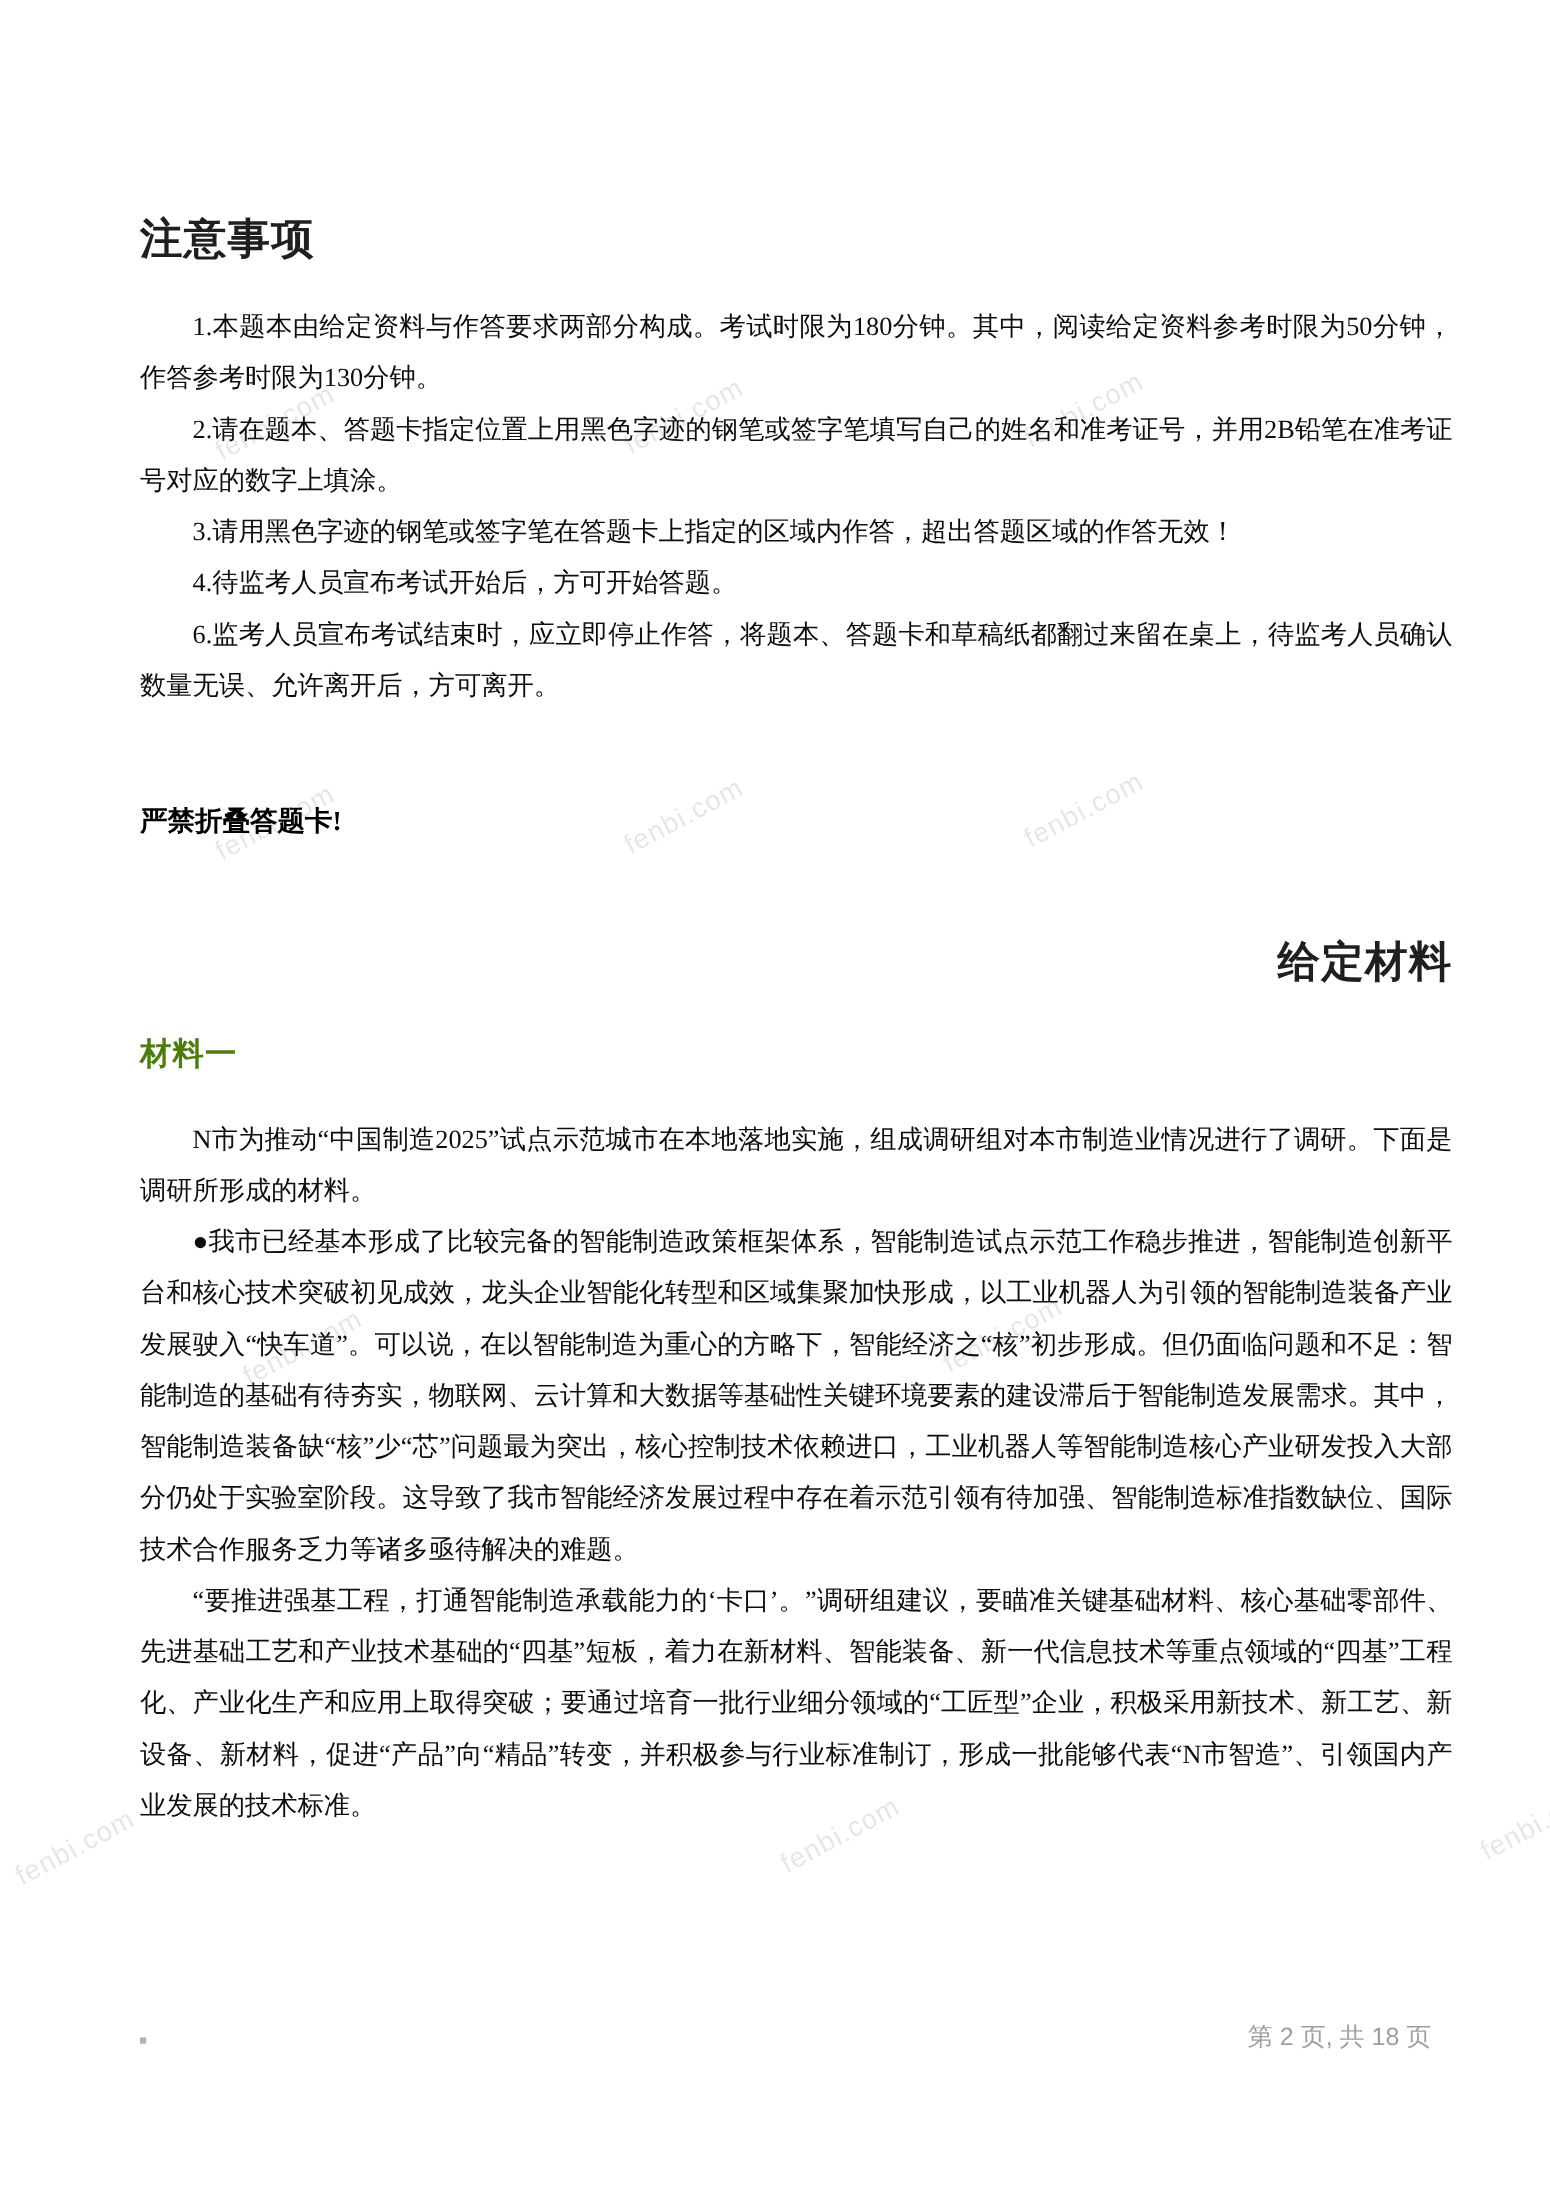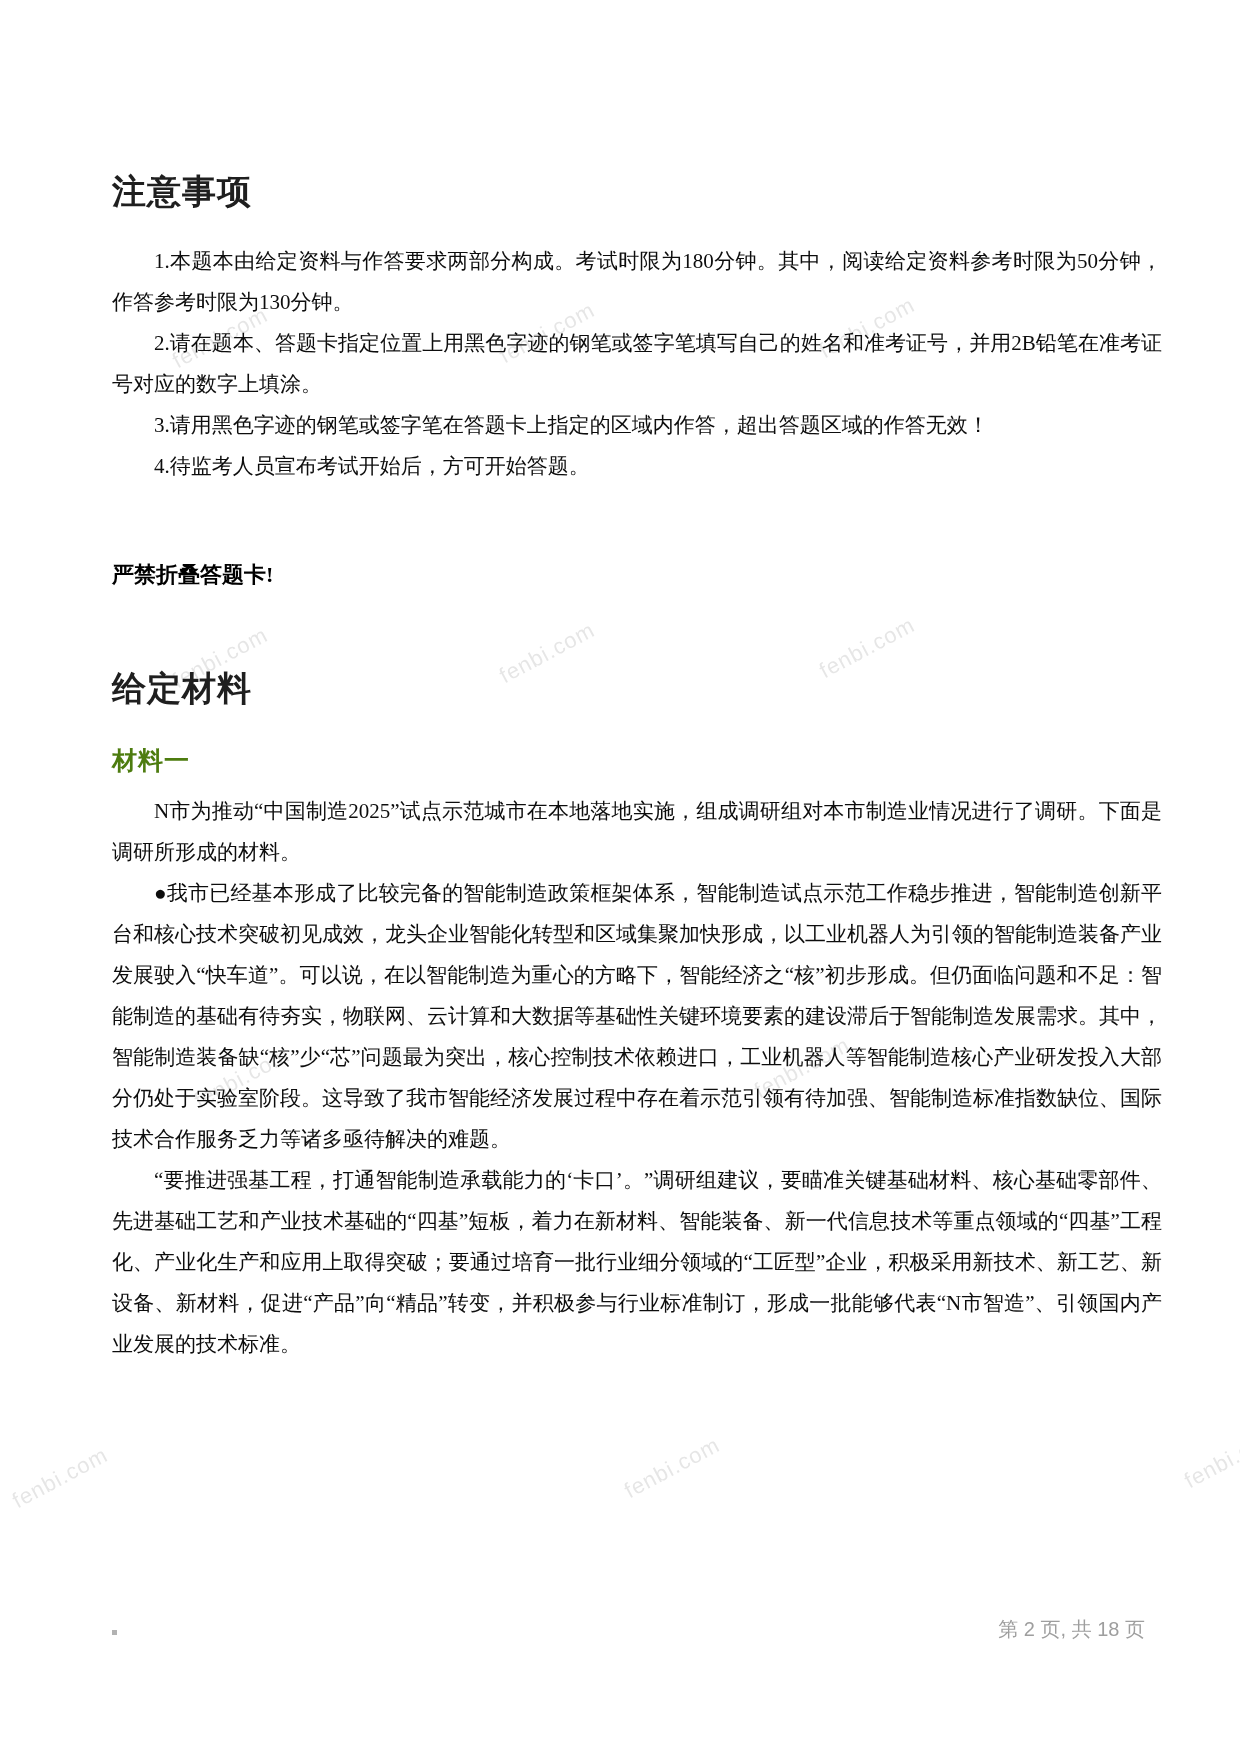--- a/index.html
+++ b/index.html
@@ -37,29 +37,29 @@
     color:#0d0d0d;
   }
   .warning-line {
     font-size:22px;
     line-height:28px;
     font-weight:bold;
     text-indent:0;
     margin:74px 0 0 0;
     color:#000000;
   }
-  .materials-title { margin-top:80px; }
+  .materials-title { margin-top:80px;text-align:right; }
   .material-heading {
     font-size:25px;
     font-weight:bold;
     margin:36px 0 0 0;
     color:#4d7c0f;
     letter-spacing:1px;
   }
-  .material-paras { margin-top:14px; }
+  .material-paras { margin-top:32px; }
   .watermark {
     position:absolute;
     transform:rotate(-28deg);
     font-family:"Liberation Sans", sans-serif;
     font-size:22px;
     color:rgba(130,130,130,0.20);
     letter-spacing:1px;
     white-space:nowrap;
     pointer-events:none;
   }
@@ -110,20 +110,21 @@
 
   <div class="content">
 
     <h1 class="section-title">注意事项</h1>
 
     <div class="notice-items">
       <p class="body-para">1.本题本由给定资料与作答要求两部分构成。考试时限为180分钟。其中，阅读给定资料参考时限为50分钟，作答参考时限为130分钟。</p>
       <p class="body-para">2.请在题本、答题卡指定位置上用黑色字迹的钢笔或签字笔填写自己的姓名和准考证号，并用2B铅笔在准考证号对应的数字上填涂。</p>
       <p class="body-para">3.请用黑色字迹的钢笔或签字笔在答题卡上指定的区域内作答，超出答题区域的作答无效！</p>
       <p class="body-para">4.待监考人员宣布考试开始后，方可开始答题。</p>
+      <p class="body-para">6.监考人员宣布考试结束时，应立即停止作答，将题本、答题卡和草稿纸都翻过来留在桌上，待监考人员确认数量无误、允许离开后，方可离开。</p>
     </div>
 
     <p class="body-para warning-line">严禁折叠答题卡!</p>
 
     <h1 class="section-title materials-title">给定材料</h1>
 
     <h2 class="material-heading">材料一</h2>
 
     <div class="material-paras">
       <p class="body-para">N市为推动“中国制造2025”试点示范城市在本地落地实施，组成调研组对本市制造业情况进行了调研。下面是调研所形成的材料。</p>

